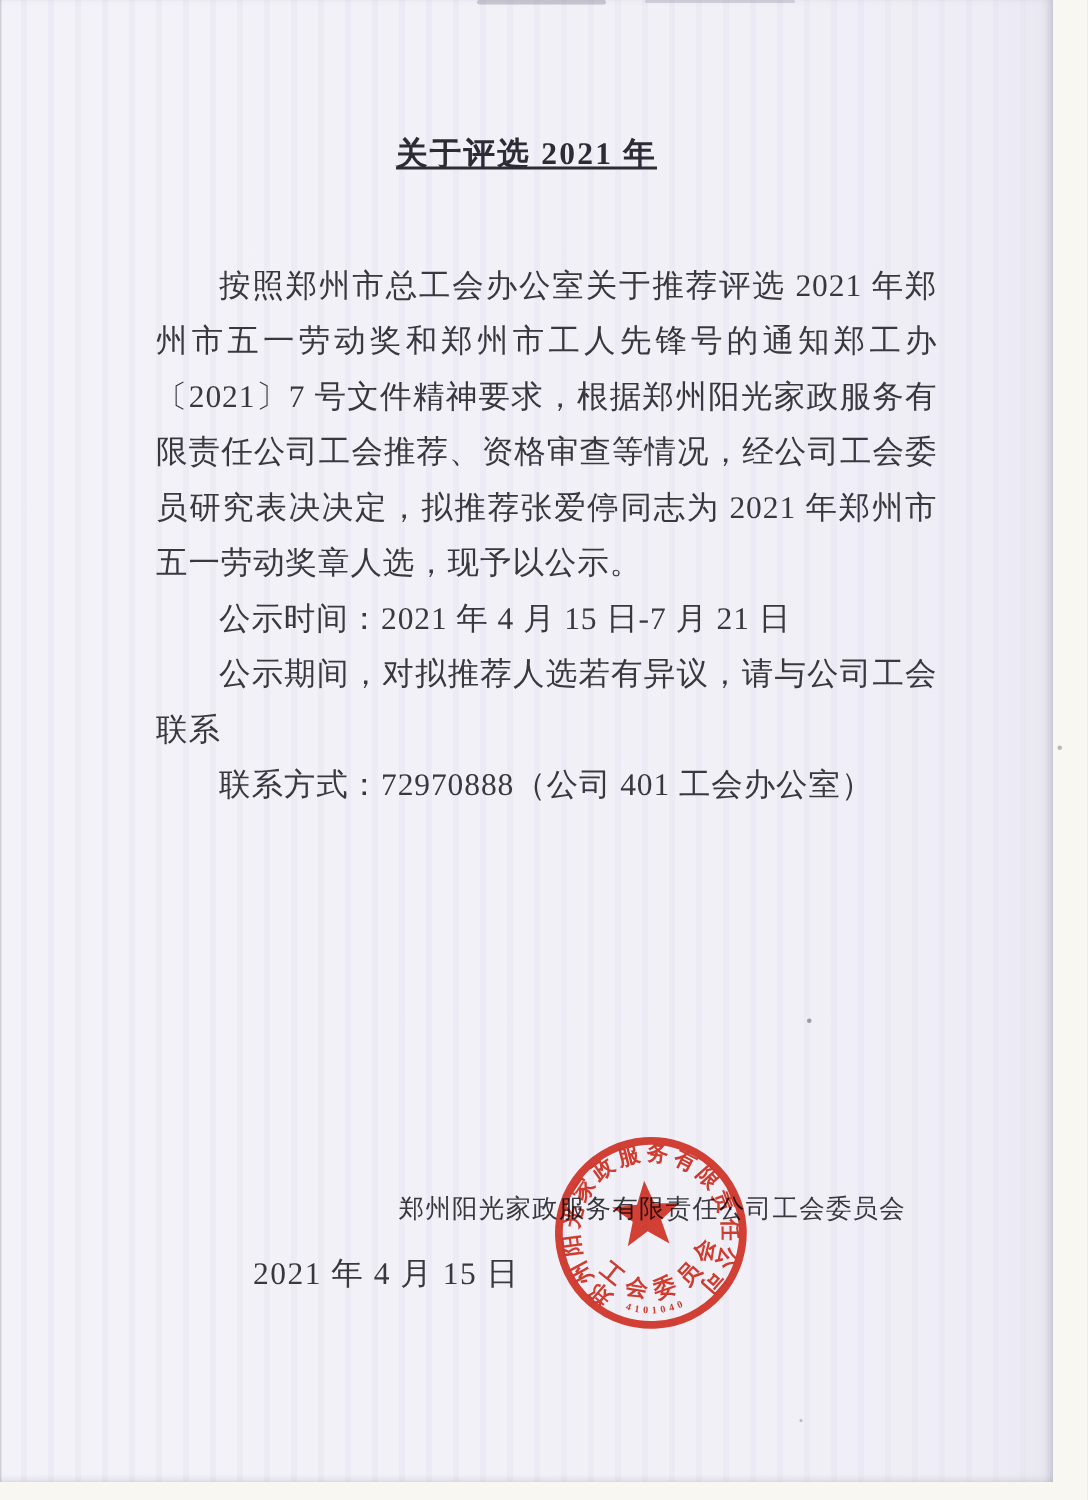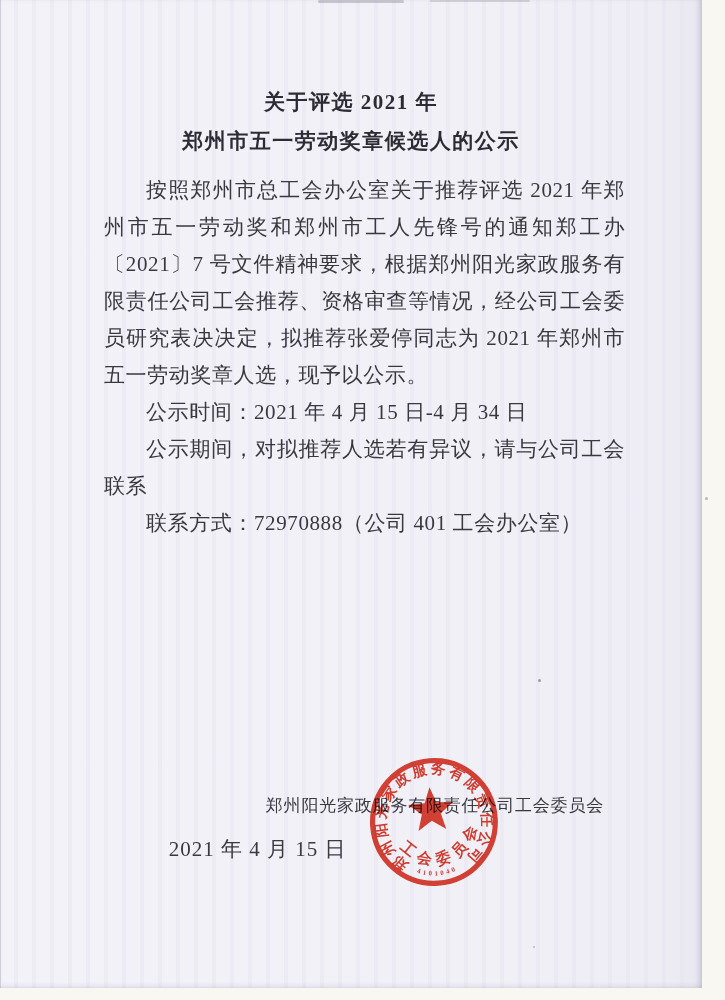--- a/index.html
+++ b/index.html
@@ -10,21 +10,21 @@
   }
   .paper{
     position:absolute;left:0;top:0;width:702px;height:988px;
     background:
       repeating-linear-gradient(90deg, rgba(255,255,255,0) 0 14px, rgba(226,225,238,.35) 14px 18px),
       linear-gradient(90deg,#f3f2f9 0%,#f1f0f7 70%,#eeedf5 94%,#e9e8f1 100%);
     box-shadow: inset -5px 0 7px -4px rgba(96,96,120,.35), inset 0 -4px 6px -4px rgba(96,96,120,.2);
   }
   .doc-title{
     position:absolute;top:83px;left:0;width:702px;text-align:center;
-    font-weight:bold;color:#2d2c34;font-size:21px;line-height:39px;letter-spacing:1.5px;
+    font-weight:bold;color:#2d2c34;font-size:21px;line-height:39px;letter-spacing:1.5px;text-decoration:underline;
   }
   .doc-title span{display:block;}
   .doc-body{
     position:absolute;top:172px;left:104px;width:521px;
     font-size:21px;line-height:37px;letter-spacing:.6px;color:#39383f;
     text-align:justify;
   }
   .doc-body p{margin:0;text-indent:2em;}
   .signature{
     position:absolute;top:794px;left:0;width:604px;text-align:right;
@@ -54,26 +54,25 @@
   .edge-left{position:absolute;left:0;top:0;width:1px;height:988px;background:rgba(110,110,130,.25);}
 </style>
 </head>
 <body>
 
 <div class="page">
   <div class="paper">
 
     <div class="doc-title">
       <span>关于评选 2021 年</span>
-      <span>郑州市五一劳动奖章候选人的公示</span>
     </div>
 
     <div class="doc-body">
       <p>按照郑州市总工会办公室关于推荐评选 2021 年郑州市五一劳动奖和郑州市工人先锋号的通知郑工办〔2021〕7 号文件精神要求，根据郑州阳光家政服务有限责任公司工会推荐、资格审查等情况，经公司工会委员研究表决决定，拟推荐张爱停同志为 2021 年郑州市五一劳动奖章人选，现予以公示。</p>
-      <p>公示时间：2021 年 4 月 15 日-4 月 34 日</p>
+      <p>公示时间：2021 年 4 月 15 日-7 月 21 日</p>
       <p>公示期间，对拟推荐人选若有异议，请与公司工会联系</p>
       <p>联系方式：72970888（公司 401 工会办公室）</p>
     </div>
 
     <div class="signature">郑州阳光家政服务有限责任公司工会委员会</div>
     <div class="issue-date">2021 年 4 月 15 日</div>
 
     <svg class="seal" viewBox="0 0 130 130" aria-hidden="true">
       <defs>
         <path id="ringArc" d="M36.1,101 A47,47 0 1 1 93.9,101" fill="none"></path>

